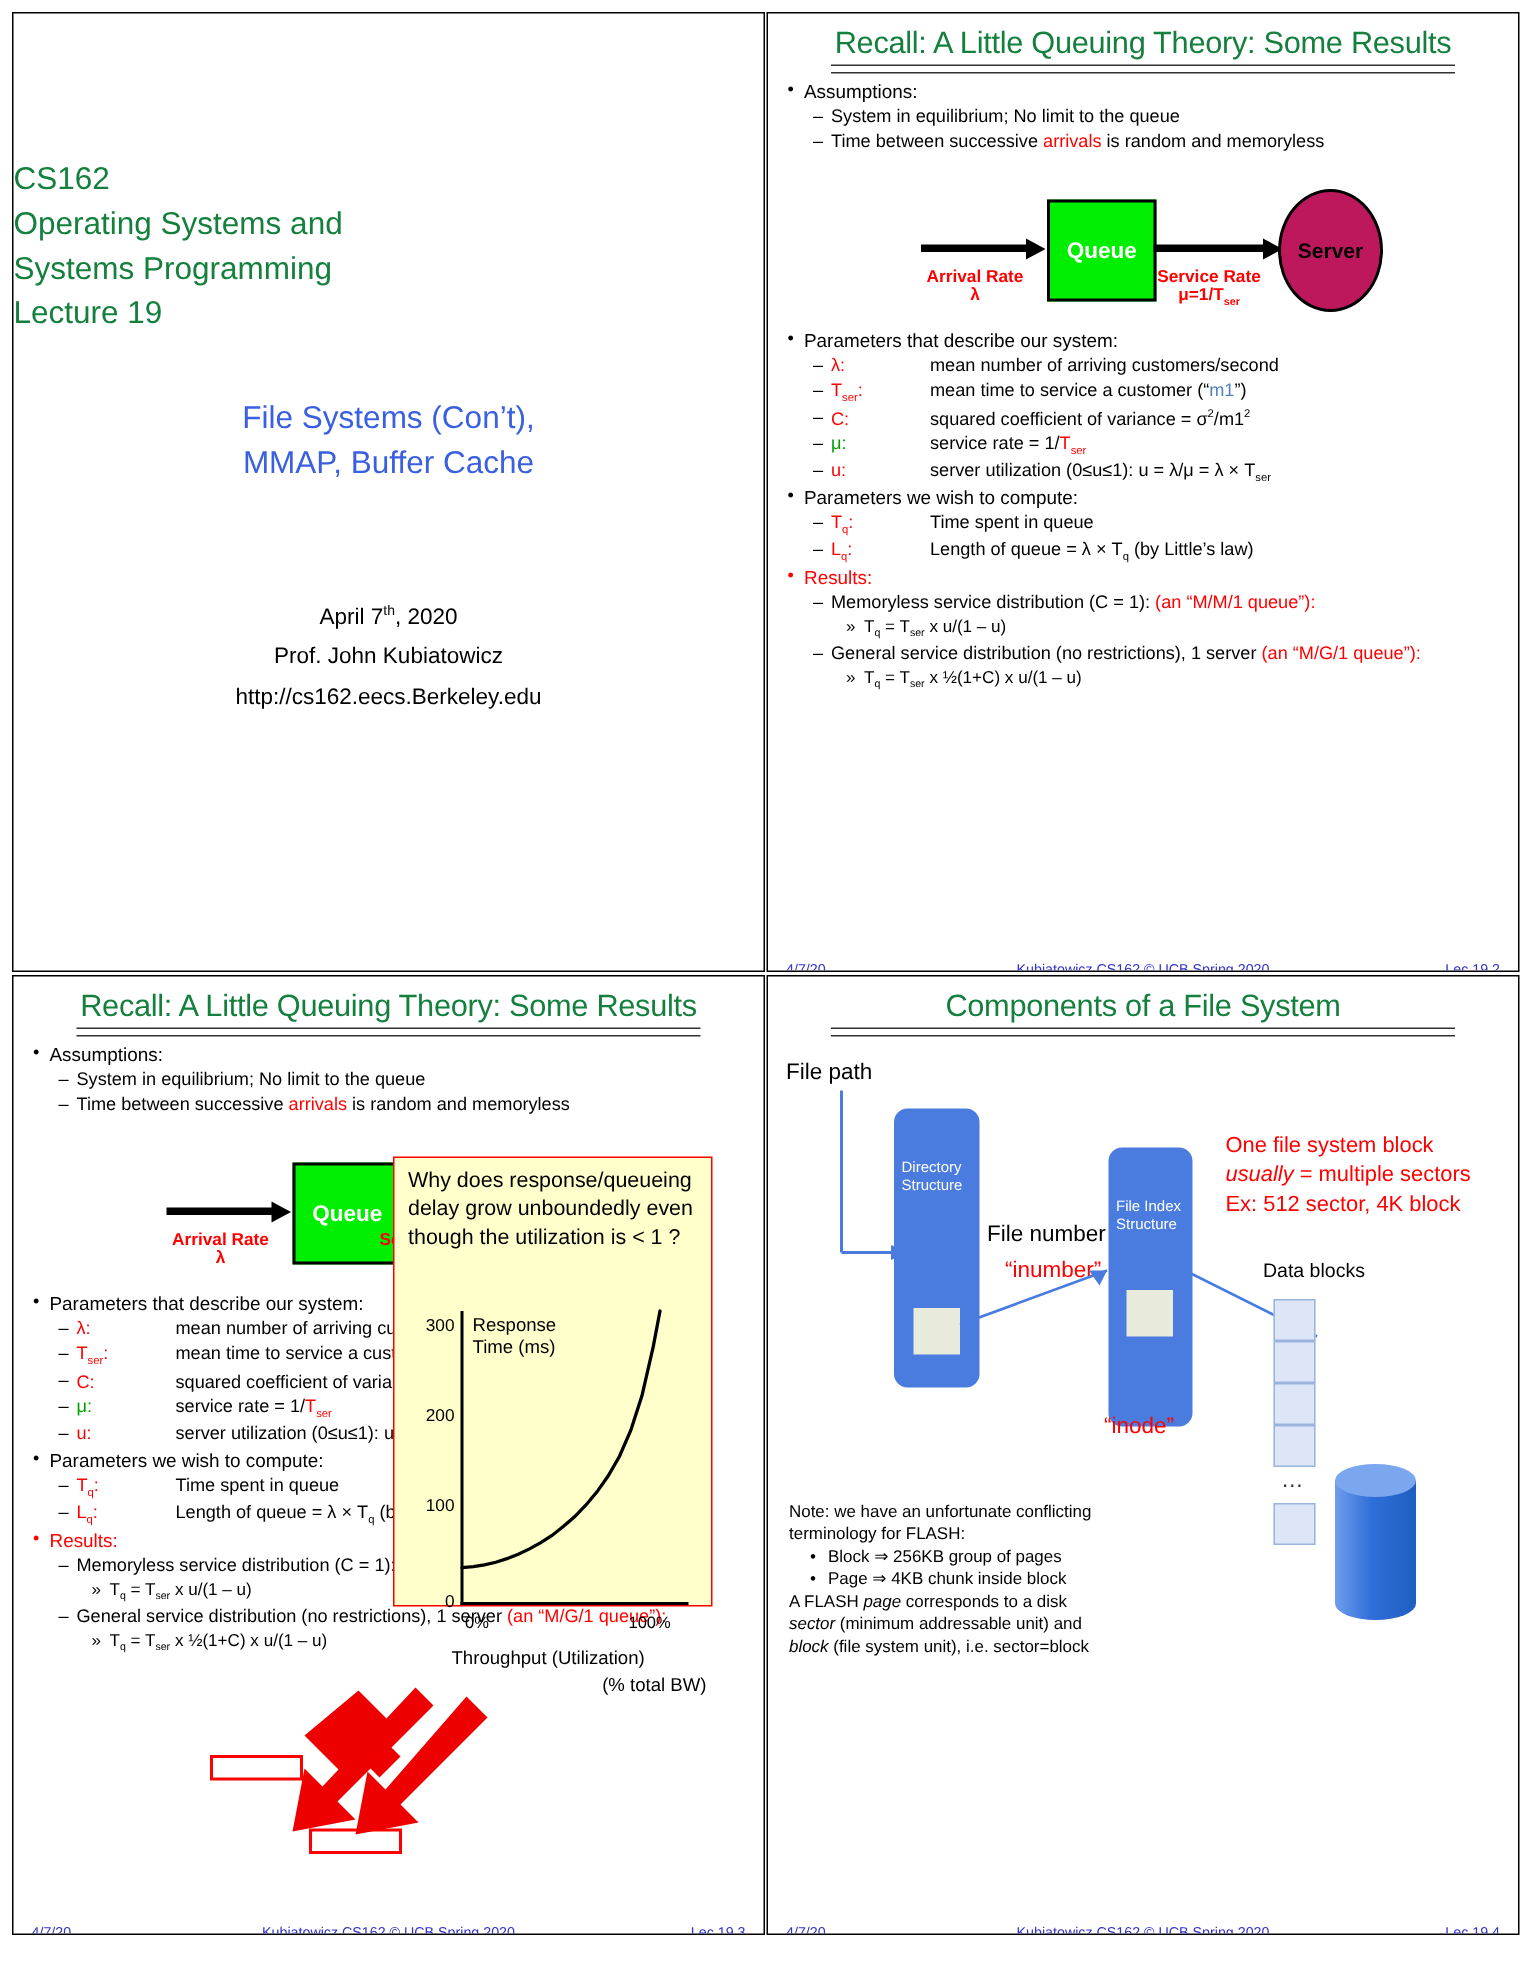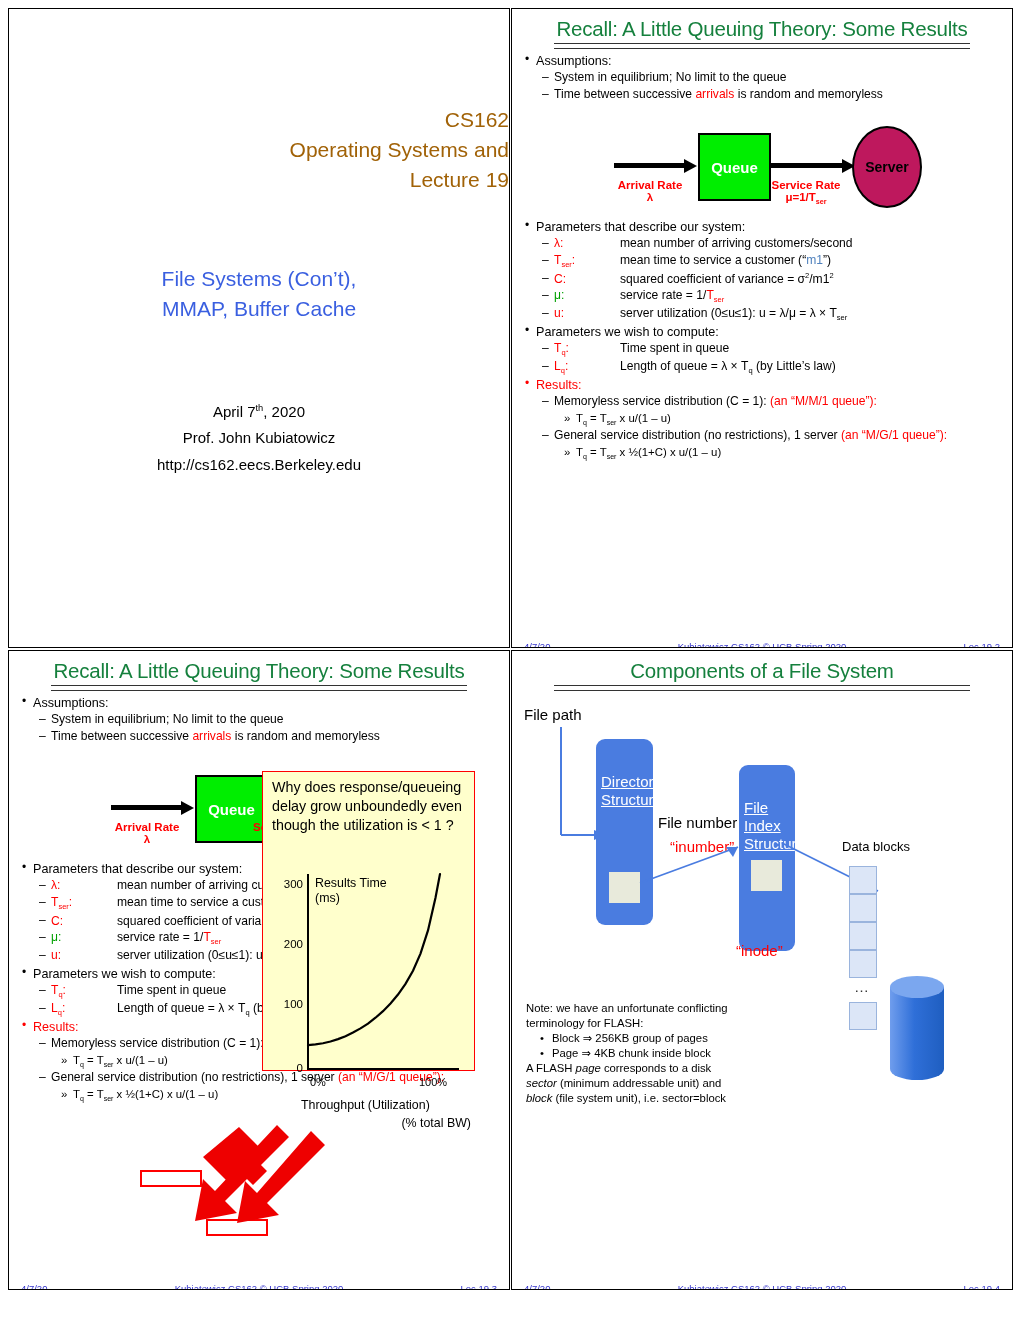--- a/index.html
+++ b/index.html
@@ -51,22 +51,22 @@
         border-bottom:7px solid transparent;border-left:13px solid #000;}
   .qlabel{position:absolute;color:#ff0000;font-weight:bold;font-size:11.5px;text-align:center;white-space:nowrap;}
 
   
   .footer{position:absolute;left:12px;right:12px;bottom:6px;color:#3333cc;font-size:9.5px;}
   .footer .fl{position:absolute;left:0;}
   .footer .fc{position:absolute;left:0;right:0;text-align:center;}
   .footer .fr{position:absolute;right:0;}
 
   
-  .tslide-main{position:absolute;left:0;right:0;top:96px;text-align:right;
-       color:#a16207;font-size:21px;line-height:1.42;}
+  .tslide-main{position:absolute;left:0;right:0;top:96px;text-align:left;
+       color:#15803d;font-size:21px;line-height:1.42;}
   .tslide-sub{position:absolute;left:0;right:0;top:255px;text-align:center;
        color:#3a5fe0;font-size:21px;line-height:1.42;}
   .tslide-info{position:absolute;left:0;right:0;top:390px;text-align:center;
        color:#000;font-size:15px;line-height:1.75;}
 
   
   .callout{position:absolute;background:#ffffcc;border:1.4px solid #ff0000;box-sizing:border-box;}
   .callout-q{position:absolute;left:9px;right:6px;top:6px;font-size:14.3px;line-height:1.32;color:#000;}
 
   
@@ -78,37 +78,38 @@
   .chartlbl{position:absolute;font-size:12.4px;color:#000;line-height:1.2;}
 
   
   .redarrow{position:absolute;}
 
   
   .hlbox{position:absolute;border:2.2px solid #ff0000;box-sizing:border-box;}
 
   
   .fsbox{position:absolute;background:#4a7ce0;border-radius:9px;}
-  .fsbox-lbl{position:absolute;left:5px;right:3px;top:34px;color:#fff;font-size:15px;line-height:1.2;text-decoration:underline;}
+  .fsbox-lbl{position:absolute;left:5px;right:3px;top:34px;color:#fff;font-size:10px;line-height:1.2;}
   .inner-sq{position:absolute;background:#e8eadb;}
   .datablk{position:absolute;background:#dce6f7;border:1px solid #9ab4dd;box-sizing:border-box;}
   .cyl{position:absolute;}
   .fstxt{position:absolute;font-size:12.6px;color:#000;line-height:1.3;}
   .fsred{position:absolute;color:#ff0000;font-size:14.6px;line-height:1.33;}
   .fsnote{position:absolute;font-size:11.3px;color:#000;line-height:1.33;}
 </style>
 </head>
 <body>
 
 <div class="sheet">
 
   <div class="slide" id="slide-title">
     <div class="tslide-main">
       <div>CS162</div>
       <div>Operating Systems and</div>
+      <div>Systems Programming</div>
       <div>Lecture 19</div>
     </div>
     <div class="tslide-sub">
       <div>File Systems (Con’t),</div>
       <div>MMAP, Buffer Cache</div>
     </div>
     <div class="tslide-info">
       <div><span>April 7</span><sup>th</sup><span>, 2020</span></div>
       <div>Prof. John Kubiatowicz</div>
       <div>http://cs162.eecs.Berkeley.edu</div>
@@ -230,21 +231,21 @@
 
         <div class="ytick" style="left:8px;top:8px;width:32px;">300</div>
         <div class="ytick" style="left:8px;top:68px;width:32px;">200</div>
         <div class="ytick" style="left:8px;top:128px;width:32px;">100</div>
         <div class="ytick" style="left:8px;top:192px;width:32px;">0</div>
 
         <div class="xtick" style="left:47px;top:206px;">0%</div>
         <div class="xtick" style="left:156px;top:206px;">100%</div>
 
         <div class="chartlbl" style="left:52px;top:6px;width:80px;">
-          <span>Results Time (ms)</span>
+          <span>Response Time (ms)</span>
         </div>
 
         <div class="chartlbl" style="left:38px;top:228px;width:170px;">
           <span>Throughput  (Utilization)</span>
         </div>
         <div class="chartlbl" style="left:38px;top:246px;width:170px;text-align:right;">
           <span>(% total BW)</span>
         </div>
 
         <svg width="213" height="296" viewBox="0 0 213 296" style="position:absolute;left:0;top:0;" aria-hidden="true">
@@ -301,20 +302,25 @@
     <svg width="120" height="60" viewBox="0 0 120 60" style="position:absolute;left:126px;top:182px;">
       <path d="M2,50 L100,14" stroke="#4a7ce0" stroke-width="1.8" fill="none"></path>
       <polygon points="100,14 88,14 95,24" fill="#4a7ce0"></polygon>
     </svg>
 
     <svg width="130" height="70" viewBox="0 0 130 70" style="position:absolute;left:268px;top:188px;">
       <path d="M2,4 L98,52" stroke="#4a7ce0" stroke-width="1.8" fill="none"></path>
       <polygon points="98,52 86,46 88,56" fill="#4a7ce0"></polygon>
     </svg>
 
+    <div class="fsred" style="left:305px;top:104px;width:195px;">
+      <div>One file system block</div>
+      <div><span class="ital">usually</span><span> = multiple sectors</span></div>
+      <div>Ex: 512 sector,  4K block</div>
+    </div>
 
     <div class="fstxt" style="left:330px;top:188px;font-size:13px;">Data blocks</div>
 
     <div style="position:absolute;left:337px;top:215px;width:34px;height:200px;">
       <div class="datablk" style="left:0;top:0px;width:28px;height:28px;"></div>
       <div class="datablk" style="left:0;top:28px;width:28px;height:28px;"></div>
       <div class="datablk" style="left:0;top:56px;width:28px;height:28px;"></div>
       <div class="datablk" style="left:0;top:84px;width:28px;height:28px;"></div>
       <div style="position:absolute;left:5px;top:112px;font-size:15px;color:#333;letter-spacing:2px;">…</div>
       <div class="datablk" style="left:0;top:136px;width:28px;height:28px;"></div>

